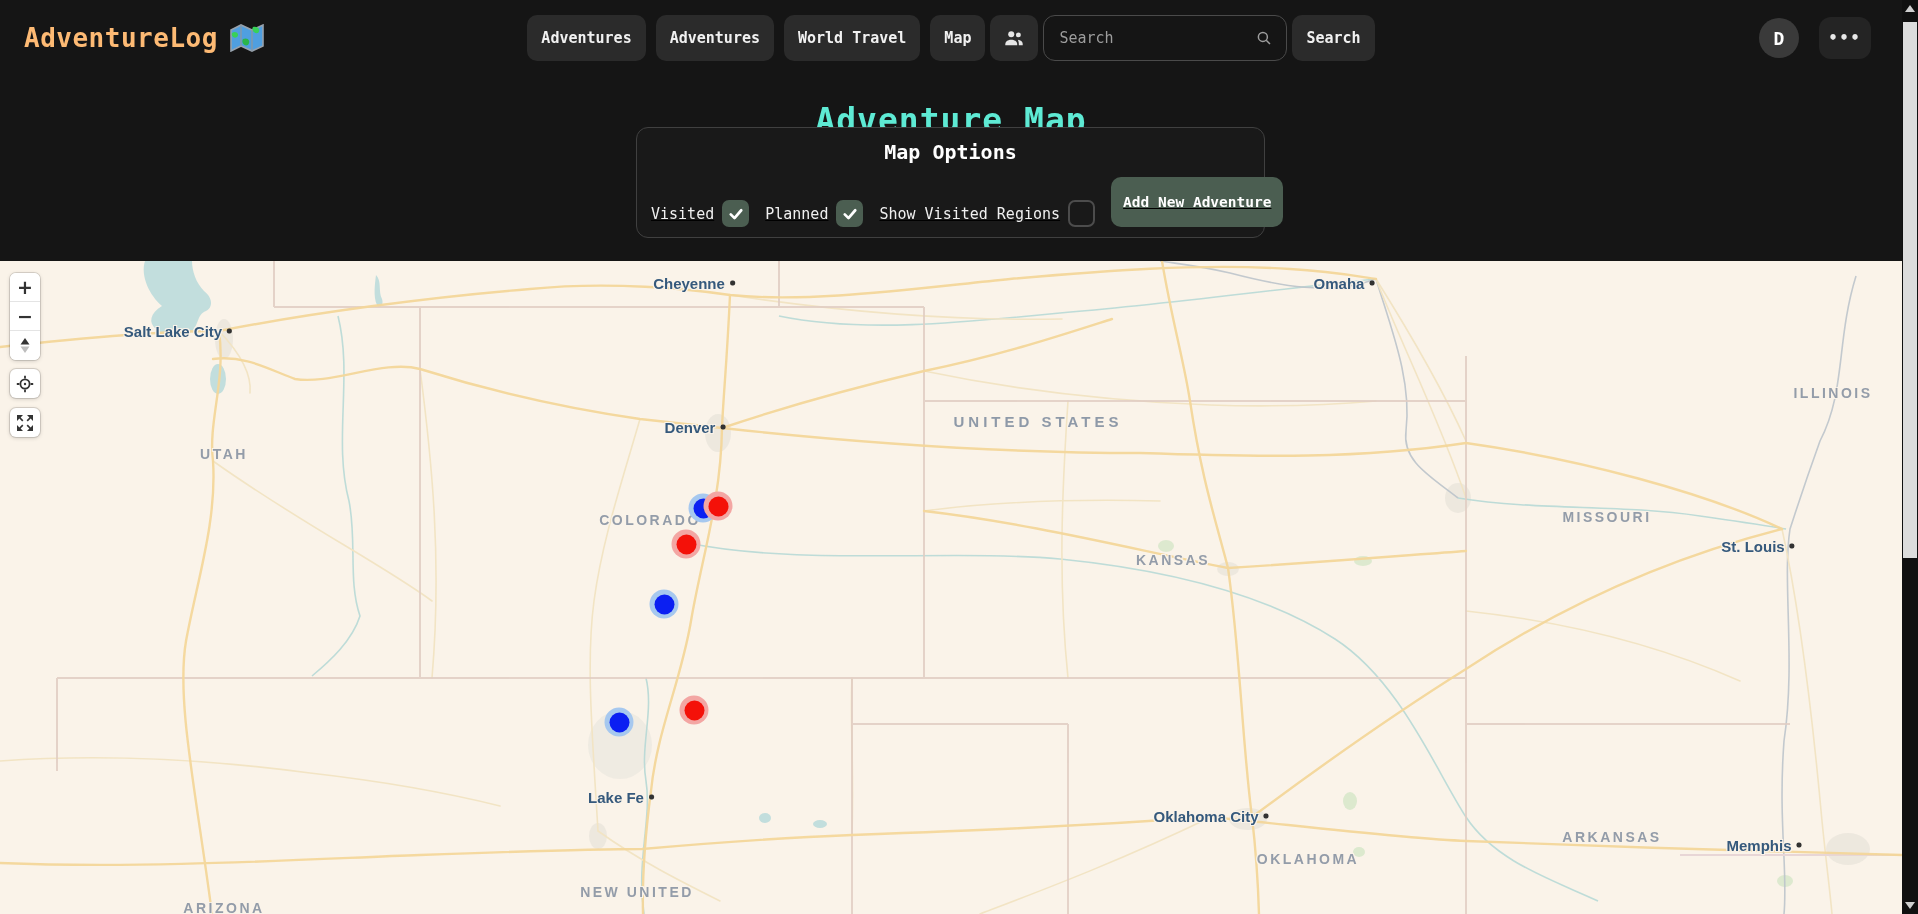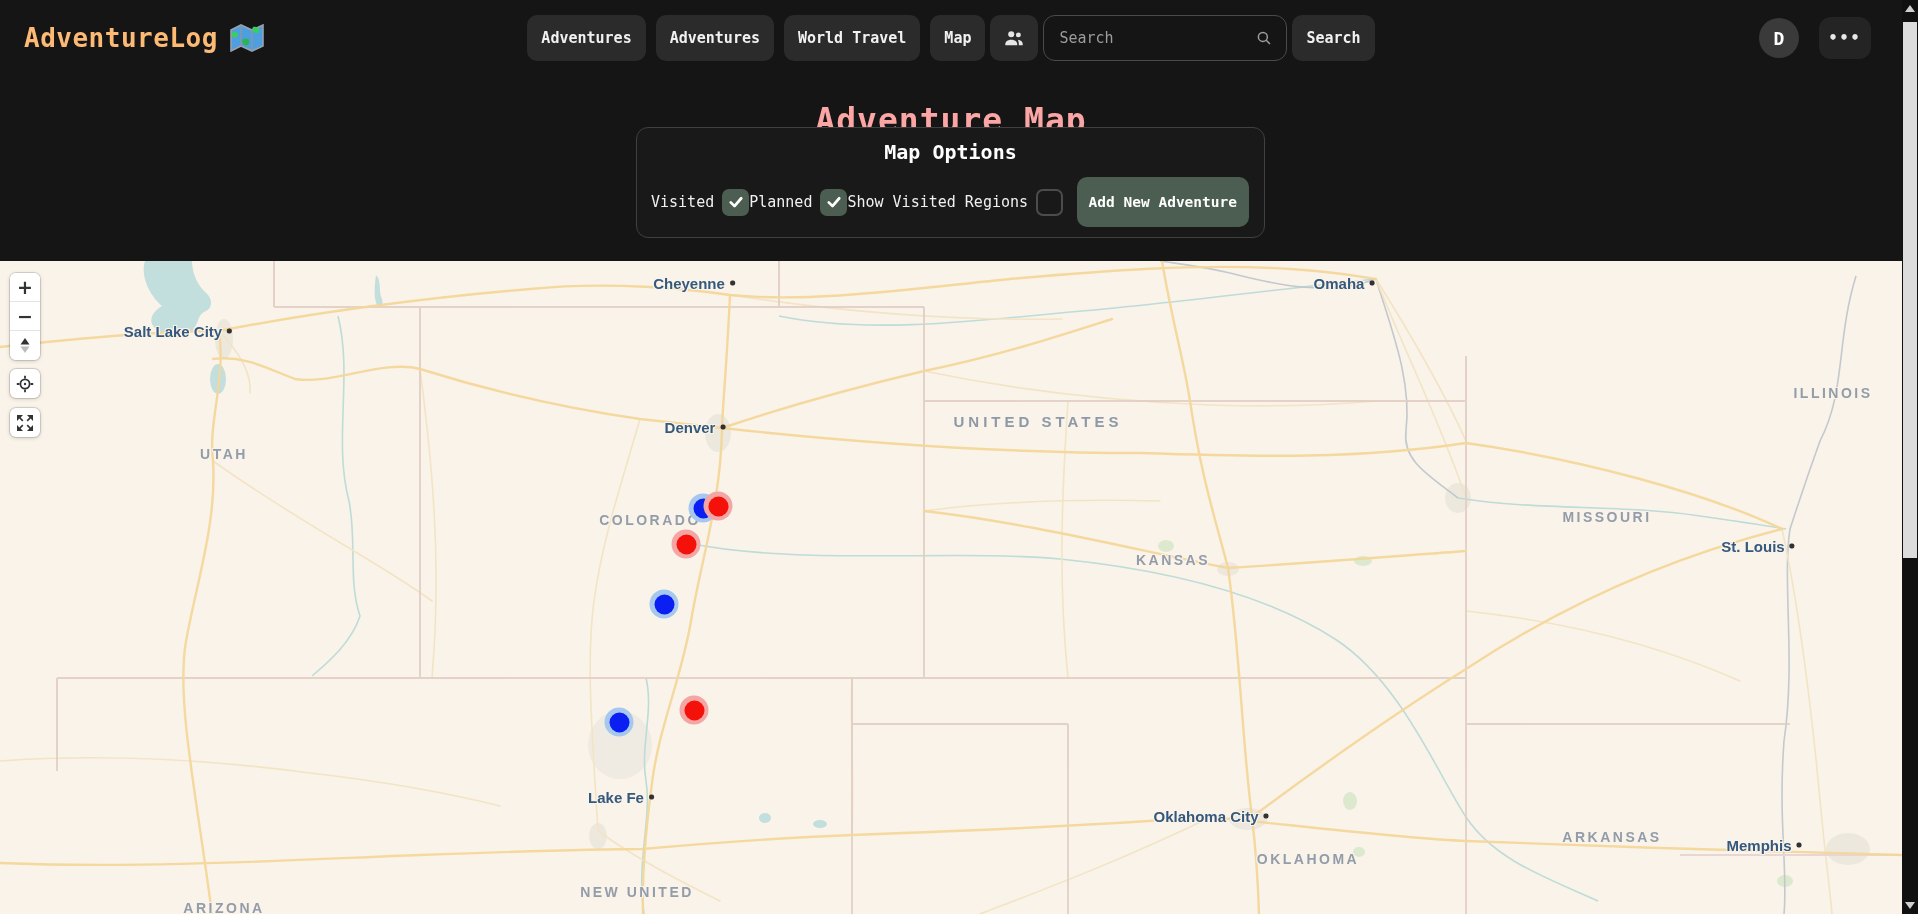--- a/index.html
+++ b/index.html
@@ -21,25 +21,25 @@
   .search-box input{flex:1;background:transparent;border:none;outline:none;color:#d8d8d8;
     font-family:inherit;font-size:15px;}
   .search-box input::placeholder{color:#9d9d9d;}
   .right-cluster{position:absolute;right:31px;top:0;height:76px;display:flex;align-items:center;gap:20px;}
   .avatar{width:40px;height:40px;border-radius:50%;background:#3a3a3a;color:#fff;font-weight:700;
     font-size:18px;display:flex;align-items:center;justify-content:center;cursor:pointer;}
   .more-btn{width:52px;height:42px;border-radius:12px;background:#242424;border:none;color:#e8e8e8;
     font-size:15px;font-weight:700;letter-spacing:2px;cursor:pointer;font-family:inherit;}
   
   .page-title{position:absolute;top:80px;left:0;width:1902px;text-align:center;
-    font-size:33px;line-height:38px;font-weight:700;color:#fca5a5;letter-spacing:1px;}
+    font-size:33px;line-height:38px;font-weight:700;color:#5eead4;letter-spacing:1px;}
   .options-card{position:absolute;left:636px;top:127px;width:629px;height:111px;box-sizing:border-box;
     background:#191919;border:1px solid #404040;border-radius:12px;}
   .card-title{text-align:center;margin-top:12px;font-size:20px;line-height:24px;font-weight:700;color:#ffffff;}
-  .options-row{display:flex;align-items:center;gap:0;padding:0 15px 0 14px;margin-top:13px;}
+  .options-row{display:flex;align-items:flex-end;gap:16px;padding:0 15px 0 14px;margin-top:13px;text-decoration:underline;}
   .toggle{display:flex;align-items:center;gap:8px;cursor:pointer;}
   .toggle-label{font-size:15px;color:#f0f0f0;white-space:nowrap;}
   .checkbox{width:27px;height:27px;border-radius:7px;box-sizing:border-box;flex:0 0 auto;
     display:flex;align-items:center;justify-content:center;}
   .checkbox.unchecked{border:2px solid #4c4c4c;background:transparent;}
   .add-btn{margin-left:auto;height:50px;padding:0 12px;border:none;border-radius:10px;color:#fff;
     font-family:inherit;font-weight:700;font-size:14.5px;cursor:pointer;white-space:nowrap;}
   
   .map{position:absolute;top:261px;left:0;width:1902px;height:653px;background:#faf3e9;overflow:hidden;}
   .map svg.map-bg{position:absolute;top:0;left:0;}

